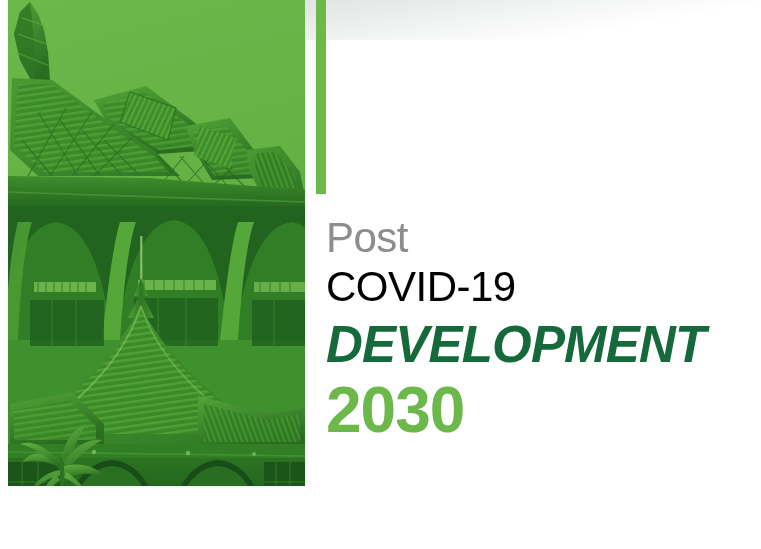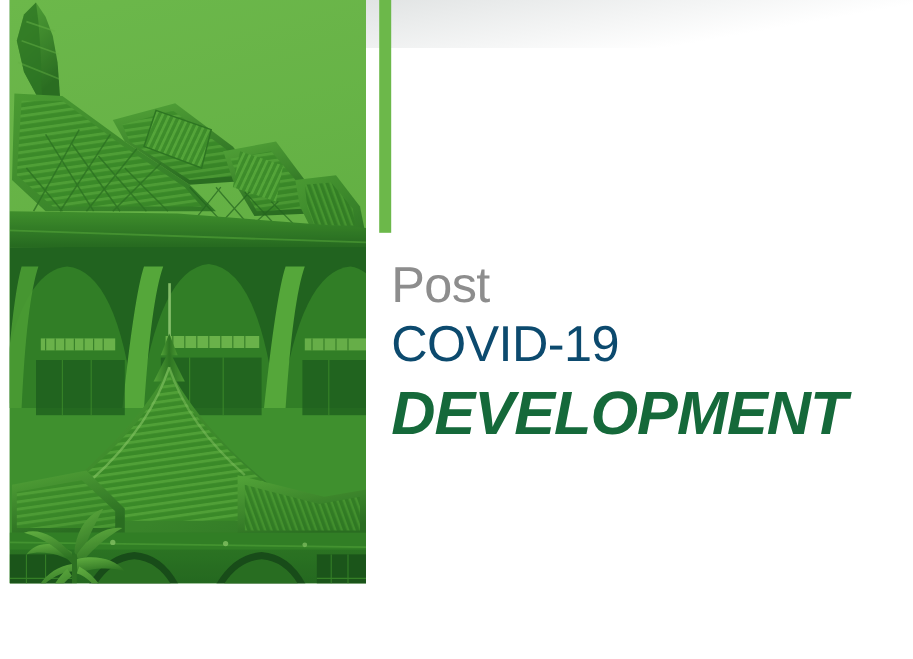--- a/index.html
+++ b/index.html
@@ -78,21 +78,21 @@
     line-height: 48px;
     font-weight: 400;
     color: #8d8d8d;
     letter-spacing: -0.5px;
     white-space: nowrap;
   }
   .t-covid {
     font-size: 42px;
     line-height: 50px;
     font-weight: 400;
-    color: #0c4a6e;
+    color: #000000;
     letter-spacing: -0.5px;
     white-space: nowrap;
   }
   .t-dev, .t-strat {
     font-size: 51px;
     line-height: 56px;
     font-weight: 700;
     color: #15693a;
     letter-spacing: -0.8px;
     white-space: nowrap;
@@ -360,15 +360,16 @@
     </svg>
   </div>
 
   <div class="accent-vert"></div>
   <div class="accent-bottom"></div>
 
   <div class="title-block">
     <div class="t-post">Post</div>
     <div class="t-covid">COVID-19</div>
     <div class="t-dev">DEVELOPMENT</div>
+    <div class="t-year">2030</div>
   </div>
 
 </div>
 
 </body></html>

